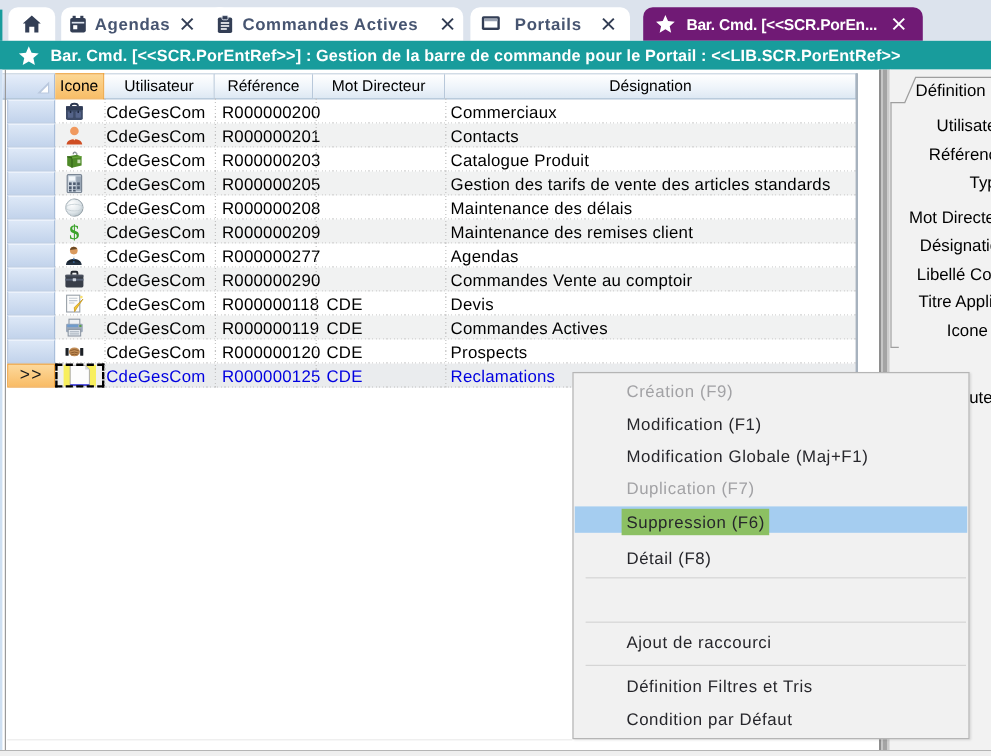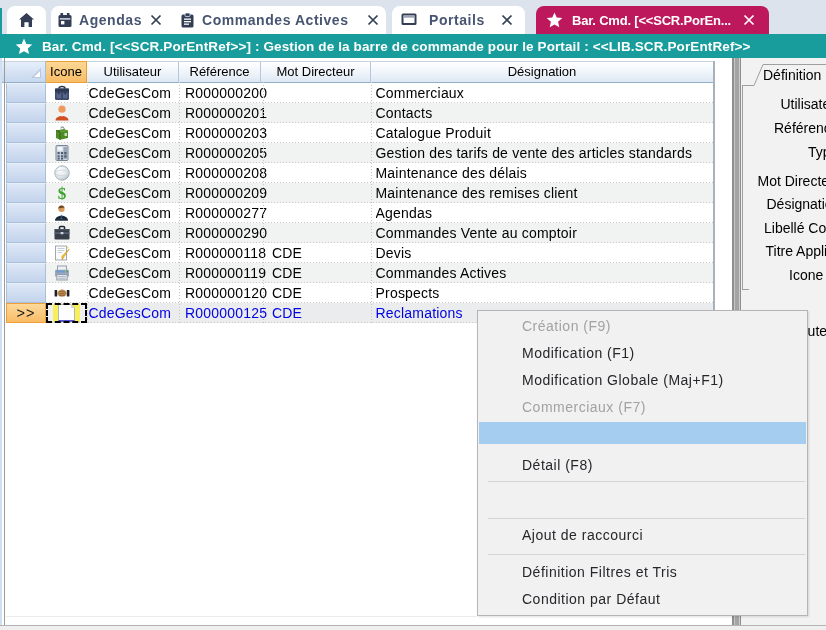--- a/index.html
+++ b/index.html
@@ -2,21 +2,21 @@
 <html><head><meta charset="utf-8">
 <style>
 *{margin:0;padding:0;box-sizing:border-box}
 html,body{width:826px;height:630px;overflow:hidden;background:#fff;
  font-family:"Liberation Sans",sans-serif;}
 .abs{position:absolute}
 
 #tabbar{position:absolute;left:0;top:0;width:826px;height:34px;background:#dce3ed}
 .tab{position:absolute;top:6px;height:28px;background:#fff;border-radius:8px 8px 0 0;
  display:flex;align-items:center;color:#475571;font-size:14px;font-weight:bold;letter-spacing:.55px;white-space:nowrap;overflow:hidden}
-.tab.active{background:#be185d;color:#fff}
+.tab.active{background:#701a75;color:#fff}
 .tab.active span{font-size:13px;letter-spacing:-0.2px}
 .tab svg{flex:0 0 auto}
 
 #titlebar{position:absolute;left:0;top:33.5px;width:826px;height:24.2px;background:#189c9c;
  color:#fff;font-size:13.5px;font-weight:bold;line-height:25px;letter-spacing:.12px}
 
 #grid{position:absolute;left:0;top:58px;width:714px;height:567px}
 .hcell{position:absolute;top:3.4px;height:21.2px;background:linear-gradient(#ffffff,#eef4fa 55%,#dde8f3);
  border-top:1px solid #c8d4e0;border-right:1px solid #b8c8da;border-bottom:1px solid #94afc9;
  font-size:13px;color:#000;text-align:center;line-height:20px}
@@ -326,22 +326,23 @@
  <div class="plabel" style="left:766.5px;top:196px">Désignation :</div>
  <div class="plabel" style="left:764px;top:219.5px">Libellé Court :</div>
  <div class="plabel" style="left:765.5px;top:243px">Titre Application :</div>
  <div class="plabel" style="left:789px;top:266.5px">Icone :</div>
  <div class="plabel" style="left:776.5px;top:322.5px">Exécuter :</div>
 </div>
 <div id="menu">
  <div class="mi dis" style="top:2px">Création (F9)</div>
  <div class="mi" style="top:29px">Modification (F1)</div>
  <div class="mi" style="top:56px">Modification Globale (Maj+F1)</div>
- <div class="mi dis" style="top:83px">Commerciaux (F7)</div>
+ <div class="mi dis" style="top:83px">Duplication (F7)</div>
  <div class="abs" style="left:1px;right:1px;top:111px;height:22px;background:#a5cdf0"></div>
+ <div class="mi" style="top:110px"><span style="background:#8cc063;display:inline-block;padding:0 4px;margin-left:-4px;height:22px;margin-top:2.5px;line-height:22px;position:relative">Suppression (F6)</span></div>
  <div class="mi" style="top:141px">Détail (F8)</div>
  <div class="msep" style="top:170px"></div>
  <div class="msep" style="top:207px"></div>
  <div class="mi" style="top:211px">Ajout de raccourci</div>
  <div class="msep" style="top:243px"></div>
  <div class="mi" style="top:248px">Définition Filtres et Tris</div>
  <div class="mi" style="top:275px">Condition par Défaut</div>
 </div>
 <div class="abs" style="left:6px;top:615.6px;width:471px;height:1px;background:#ececec"></div>
 <div id="botline"></div>

